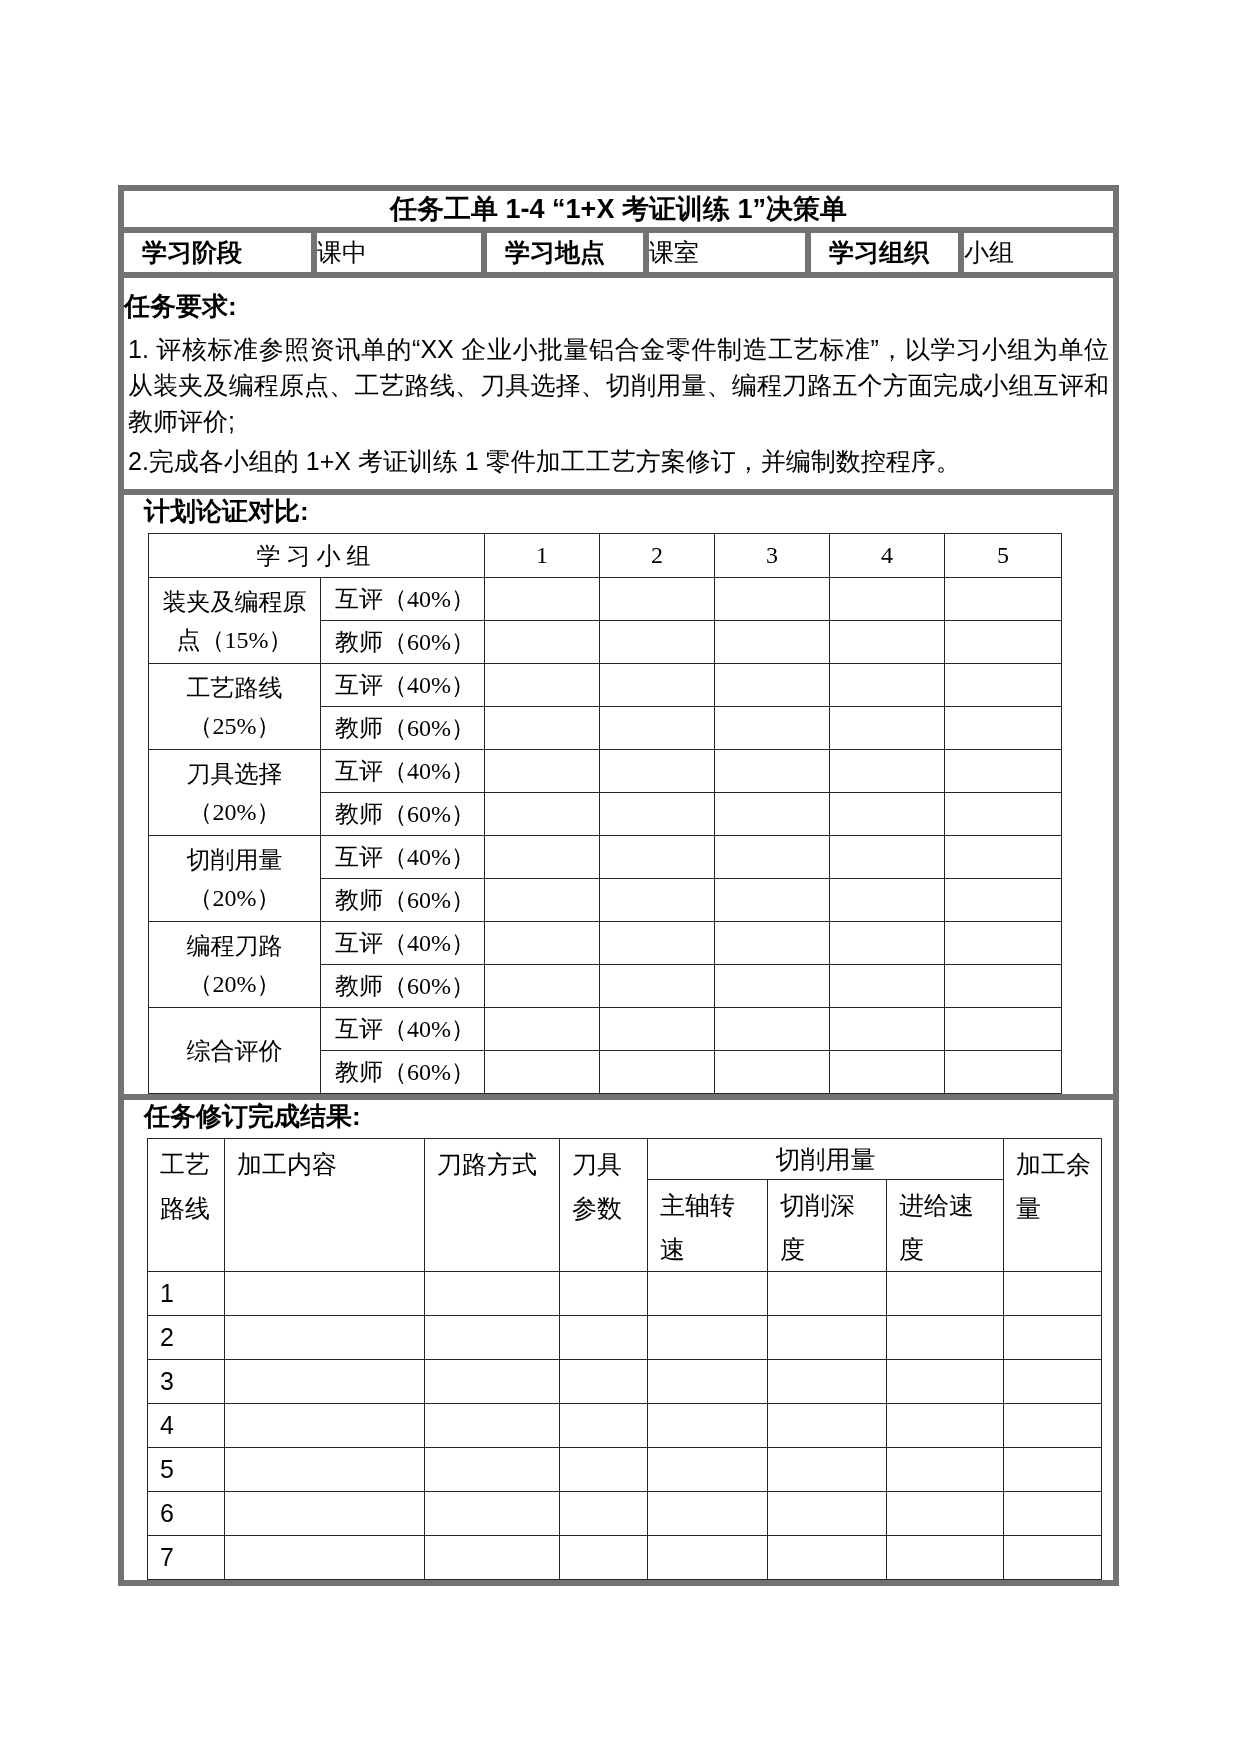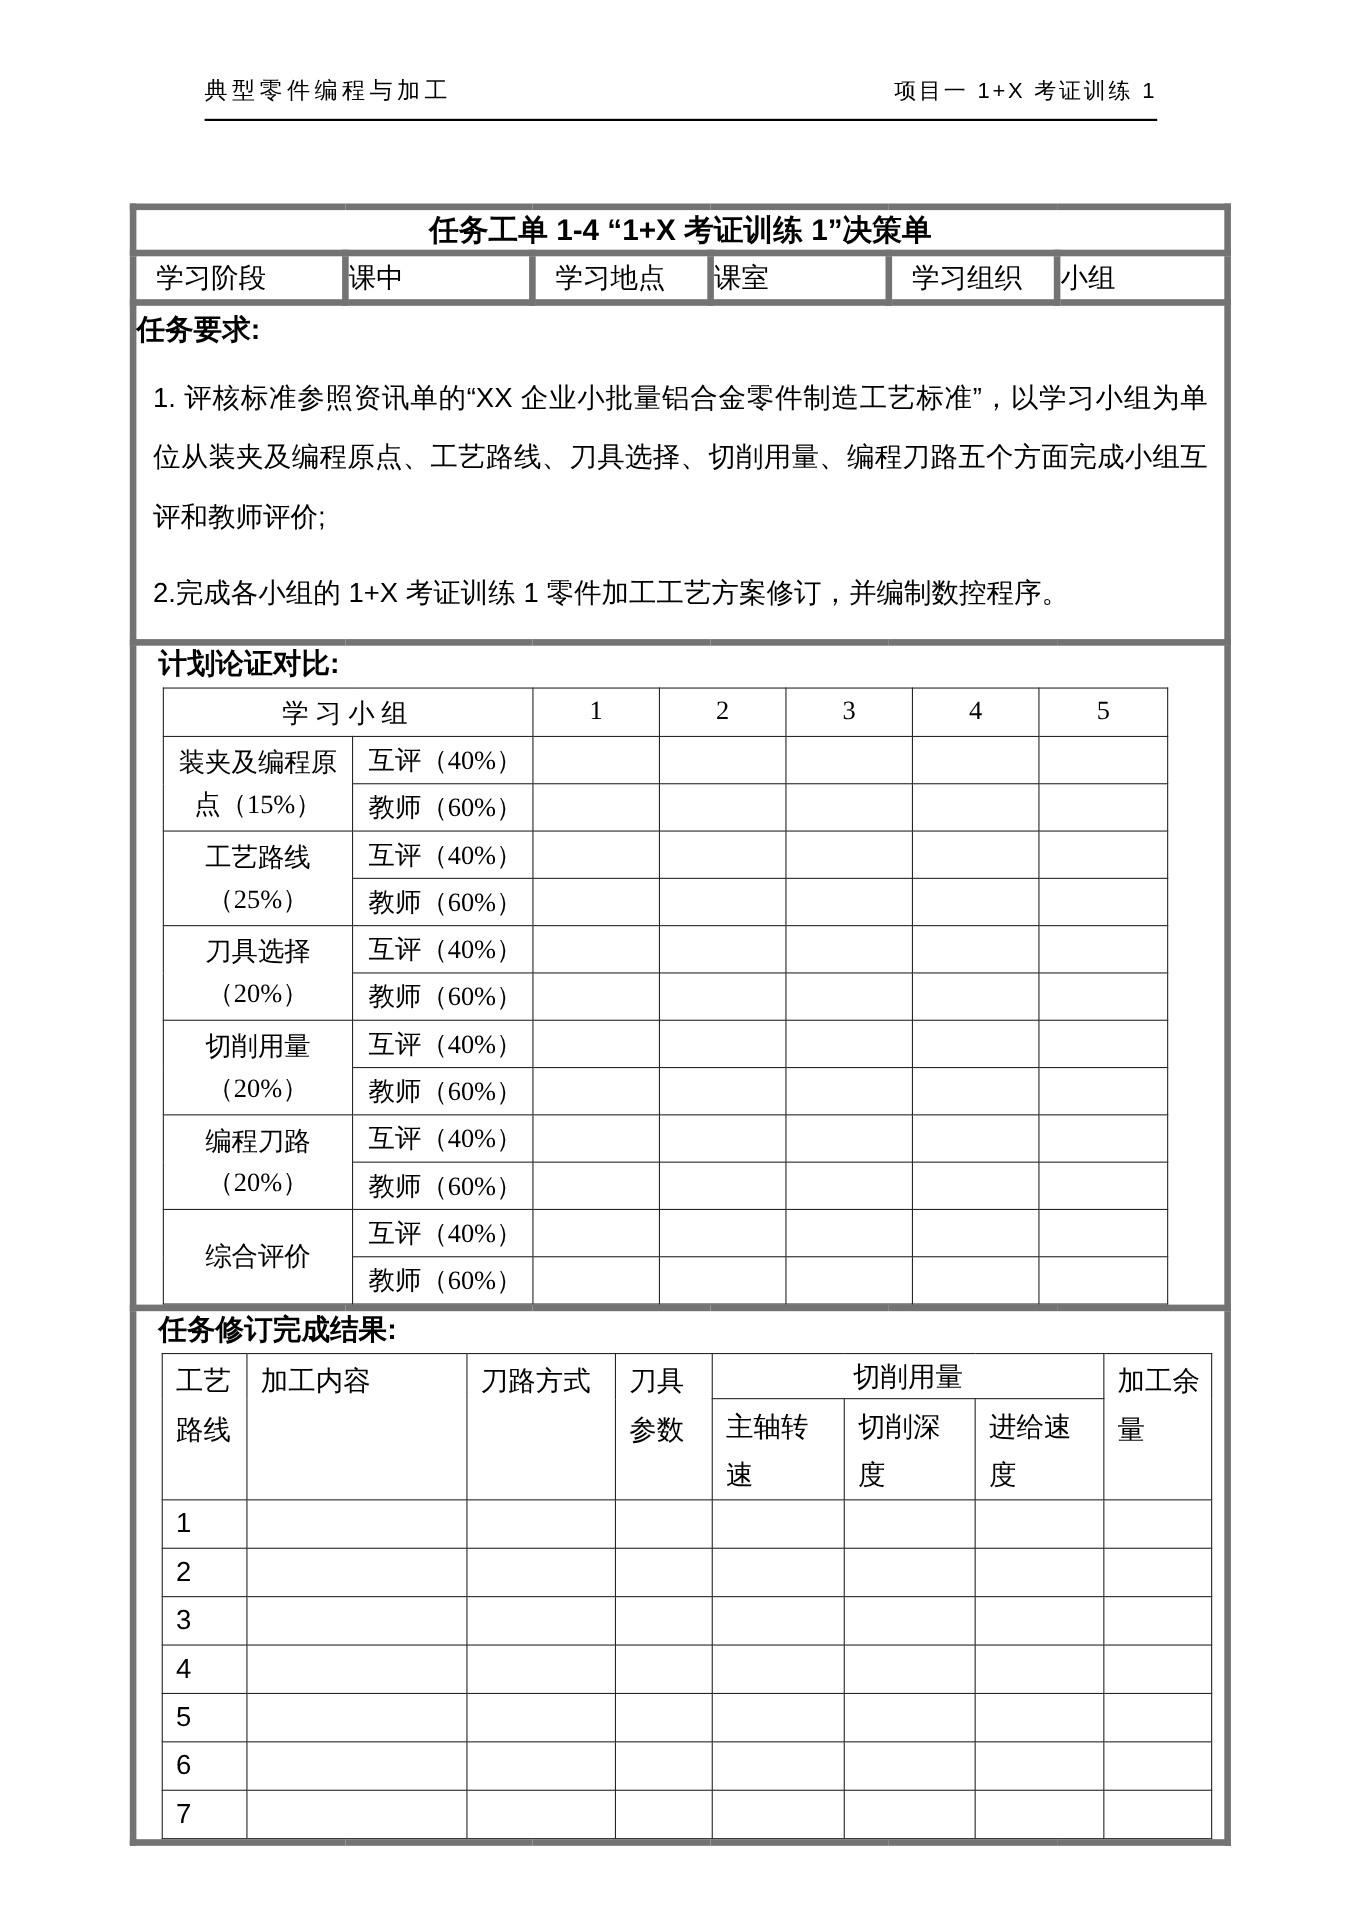--- a/index.html
+++ b/index.html
@@ -24,25 +24,25 @@
   .blank-class{width:220px;margin:0 14px 0 14px;}
   .blank-name {width:226px;margin:0 6px 0 14px;}
   .blank-sid  {width:155px;margin:0 6px 0 10px;}
   .comma{font-size:23px;padding-bottom:1px;}
   
   table{border-collapse:collapse;}
   .outer{position:absolute;left:118px;top:185px;width:995px;table-layout:fixed;}
   .outer > tbody > tr > td{border:6px solid #737373;box-sizing:border-box;padding:0;vertical-align:middle;}
   .title-cell{height:42px;text-align:center;font-size:27px;font-weight:bold;}
   .stage-row td{height:45px;font-size:25px;padding-left:14px;}
-  .stage-row td.lbl{font-weight:normal;padding-left:18px;margin-left:12px;}
+  .stage-row td.lbl{font-weight:bold;padding-left:18px;margin-left:12px;}
   .section-cell{vertical-align:top;}
   .req-cell{height:217px;padding:7px 16px 0 20px;}
   .req-heading{font-size:26px;font-weight:bold;line-height:42px;}
-  .req-p{font-size:25px;line-height:54px;margin:15px;text-align:justify;}
+  .req-p{font-size:25px;line-height:36px;margin:4px;text-align:justify;}
   .plan-cell{height:488px;padding-top:6px;}
   .rev-cell{height:346px;padding-top:6px;}
   .sec-heading{font-size:26px;font-weight:bold;line-height:32px;padding-left:20px;}
   
   .plan{margin:6px 0 0 24px;width:913px;table-layout:fixed;font-family:Liberation Serif, serif;}
   .plan td{border:1.5px solid #262626;box-sizing:border-box;font-size:24px;vertical-align:middle;}
   .plan tr{height:43px;}
   .plan tr.hdr{height:44px;}
   .corner{text-align:center;letter-spacing:6px;}
   .gnum{text-align:center;font-size:24px;}
@@ -58,24 +58,20 @@
   .rev td.subh{vertical-align:top;padding:3px 0 0 12px;line-height:44px;}
   .rev .l{display:block;}
   .cutting{text-align:center;}
   .num{padding-left:12px;font-size:24px;}
 </style>
 </head>
 <body>
 
 <div class="page">
 
-  <div class="doc-header">
-    <span class="left">典型零件编程与加工</span>
-    <span class="right">项目一 1+X 考证训练 1</span>
-  </div>
 
 
   <table class="outer">
     <colgroup>
       <col style="width:193px">
         <col style="width:170px">
         <col style="width:162px">
       <col style="width:162px">
         <col style="width:153px">
         <col style="width:155px">

